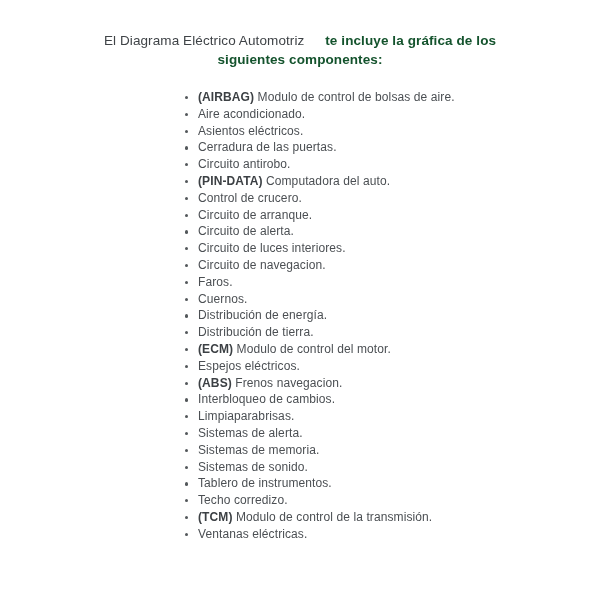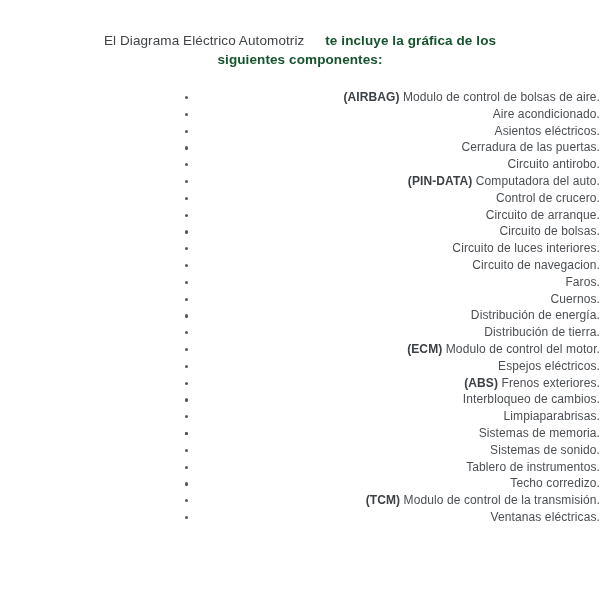--- a/index.html
+++ b/index.html
@@ -28,21 +28,20 @@
   }
   .title .bold {
     font-weight: 700;
     color: #14532d;
     margin-left: 17px;
   }
   ul.components {
     list-style: none;
     margin: 20px 0 12px 198px;
     padding: 0;
-    text-align: right;
   }
   ul.components li {
     position: relative;
     font-size: 12px;
     line-height: 16.8px;
     color: #4b4f53;
     letter-spacing: 0.1px;
     white-space: nowrap;
   }
   ul.components li .bullet {
@@ -95,21 +94,21 @@
 
   <li>
     <span class="bullet"></span><span class="code"></span><span class="text">Control de crucero.</span>
   </li>
 
   <li>
     <span class="bullet"></span><span class="code"></span><span class="text">Circuito de arranque.</span>
   </li>
 
   <li>
-    <span class="bullet"></span><span class="code"></span><span class="text">Circuito de bolsas.</span>
+    <span class="bullet"></span><span class="code"></span><span class="text">Circuito de alerta.</span>
   </li>
 
   <li>
     <span class="bullet"></span><span class="code"></span><span class="text">Circuito de luces interiores.</span>
   </li>
 
 
   <li>
     <span class="bullet"></span><span class="code"></span><span class="text">Circuito de navegacion.</span>
   </li>
@@ -134,33 +133,33 @@
   <li>
     <span class="bullet"></span><span class="code">(ECM)</span><span class="text"> Modulo de control del motor.</span>
   </li>
 
 
   <li>
     <span class="bullet"></span><span class="code"></span><span class="text">Espejos eléctricos.</span>
   </li>
 
   <li>
-    <span class="bullet"></span><span class="code">(ABS)</span><span class="text"> Frenos exteriores.</span>
+    <span class="bullet"></span><span class="code">(ABS)</span><span class="text"> Frenos navegacion.</span>
   </li>
 
   <li>
     <span class="bullet"></span><span class="code"></span><span class="text">Interbloqueo de cambios.</span>
   </li>
 
   <li>
     <span class="bullet"></span><span class="code"></span><span class="text">Limpiaparabrisas.</span>
   </li>
 
   <li>
-    <span class="bullet"></span><span class="code"></span>
+    <span class="bullet"></span><span class="code"></span><span class="text">Sistemas de alerta.</span>
   </li>
 
   <li>
     <span class="bullet"></span><span class="code"></span><span class="text">Sistemas de memoria.</span>
   </li>
 
   <li>
     <span class="bullet"></span><span class="code"></span><span class="text">Sistemas de sonido.</span>
   </li>
 

